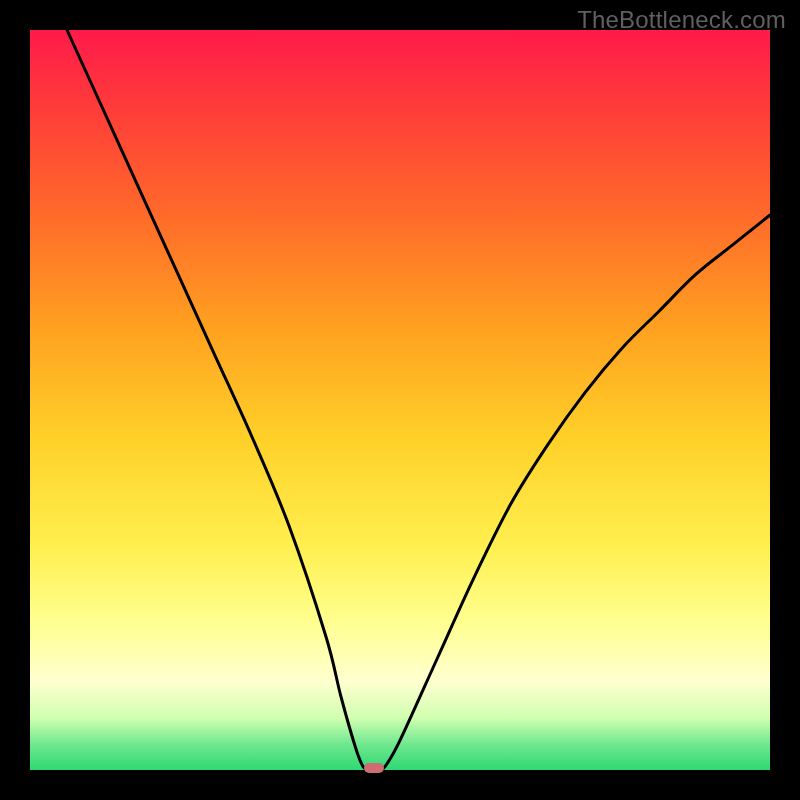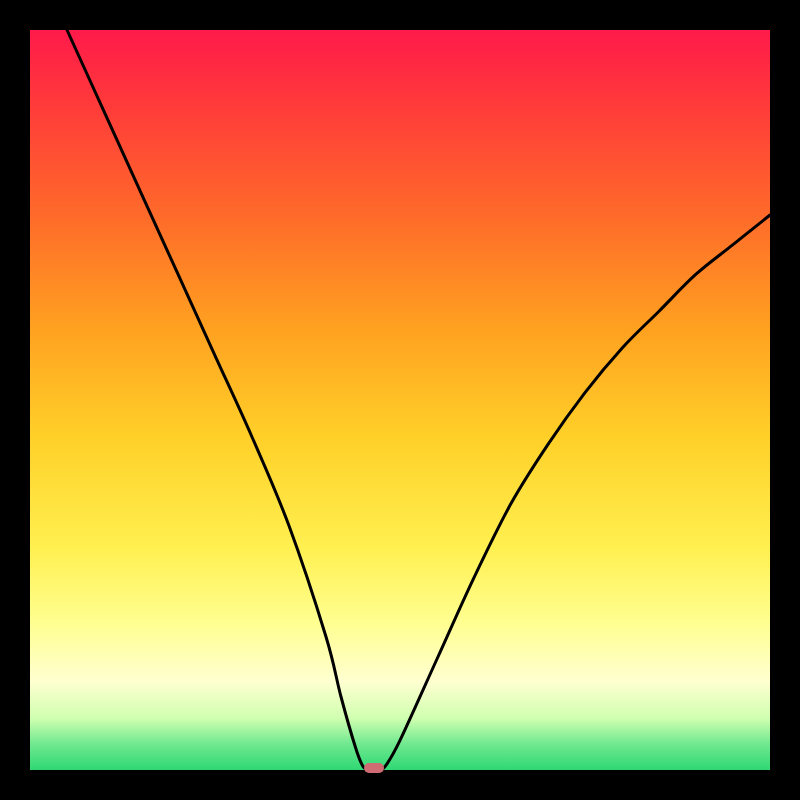--- a/index.html
+++ b/index.html
@@ -51,19 +51,20 @@
     height: 10px;
     background: #cf6b73;
     border-radius: 5px;
     transform: translate(-50%, -50%);
   }
 </style>
 </head>
 <body>
 
 <div class="frame">
+  <div class="watermark">TheBottleneck.com</div>
   <div class="plot">
     <svg class="curve" viewBox="0 0 740 740" preserveAspectRatio="none">
       <path id="curve-path" fill="none" stroke="#000" stroke-width="3" stroke-linecap="round" stroke-linejoin="round" d="M 37 0 C 43.166666666666664 13.566666666666663 61.666666666666664 54.26666666666665 74 81.39999999999998 C 86.33333333333333 108.5333333333333 98.66666666666667 135.66666666666663 111 162.79999999999995 C 123.33333333333333 189.93333333333328 135.66666666666666 217.06666666666666 148 244.2 C 160.33333333333334 271.3333333333333 172.66666666666666 298.46666666666664 185 325.59999999999997 C 197.33333333333334 352.7333333333333 209.66666666666666 378.6333333333333 222 407 C 234.33333333333334 435.3666666666667 246.66666666666666 462.49999999999994 259 495.79999999999995 C 271.3333333333333 529.0999999999999 287.3666666666667 578.4333333333333 296 606.8 C 304.6333333333333 635.1666666666666 305.8666666666667 647.5 310.8 666 C 315.73333333333335 684.5 321.90000000000003 706.0833333333333 325.6 717.8 C 329.3 729.5166666666667 330.5333333333333 732.5999999999999 333 736.3 C 335.4666666666667 740 337.9333333333334 739.3833333333333 340.40000000000003 740 C 342.8666666666667 740.6166666666667 345.3333333333333 740.6166666666667 347.79999999999995 740 C 350.2666666666666 739.3833333333333 351.5 741.2333333333333 355.2 736.3 C 358.9 731.3666666666666 361.3666666666667 728.2833333333333 370 710.4 C 378.6333333333333 692.5166666666667 394.66666666666674 656.1333333333333 407.00000000000006 629 C 419.33333333333337 601.8666666666667 431.6666666666667 573.5 444 547.6 C 456.3333333333333 521.7 468.6666666666667 495.8 481 473.6 C 493.3333333333333 451.40000000000003 505.6666666666667 432.9 518 414.4 C 530.3333333333334 395.9 542.6666666666666 378.63333333333327 555 362.59999999999997 C 567.3333333333334 346.56666666666666 579.6666666666666 331.7666666666667 592 318.20000000000005 C 604.3333333333334 304.6333333333334 616.6666666666666 293.5333333333333 629 281.2 C 641.3333333333334 268.8666666666667 653.6666666666666 255.29999999999998 666 244.2 C 678.3333333333334 233.1 690.6666666666666 224.4666666666667 703 214.60000000000002 C 715.3333333333334 204.73333333333335 733.8333333333334 189.93333333333334 740 185"></path>
     </svg>
     <div id="marker" class="marker" style="left: 344.1px; top: 737.78px; background: rgb(207, 107, 115);"></div>
   </div>
 </div>
 
 </body></html>

